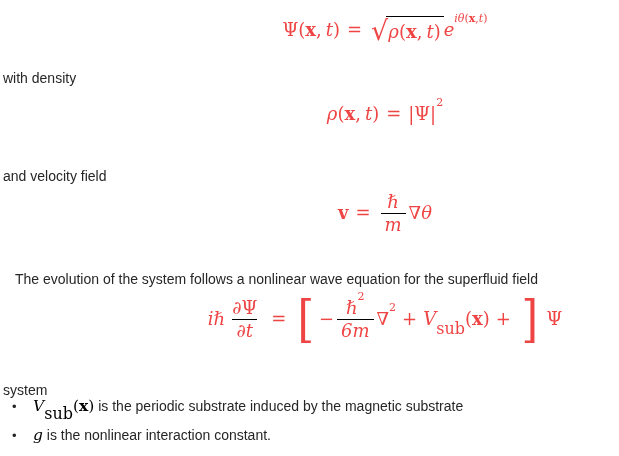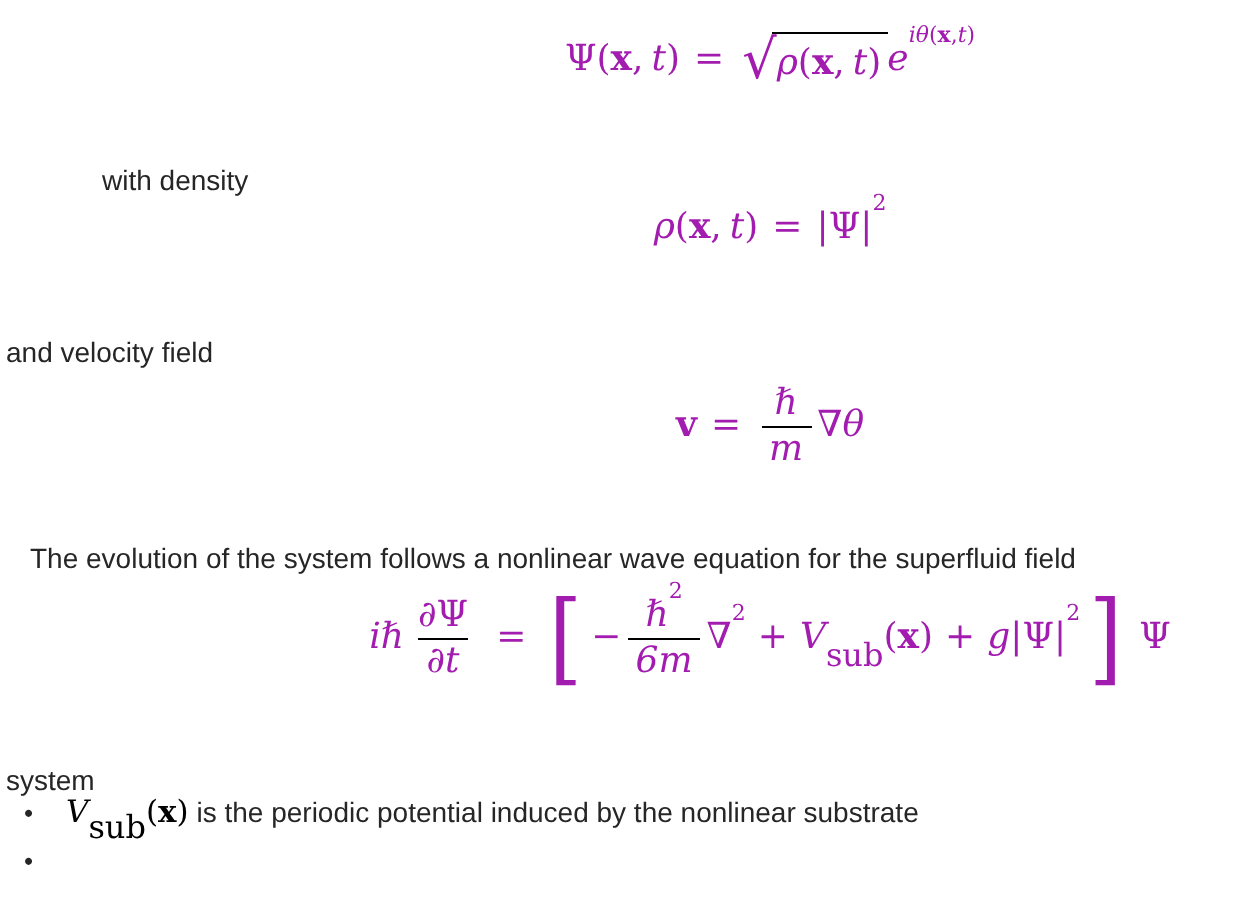--- a/index.html
+++ b/index.html
@@ -6,21 +6,21 @@
   body {
     width:619px; height:456px; position:relative; overflow:hidden;
     background:#ffffff; color:#262626;
     font-family:"Liberation Sans", sans-serif; font-size:14px;
   }
   .prose { position:absolute; left:3px; white-space:nowrap; line-height:20px; }
   
   .eq {
     position:absolute; left:151px; width:468px;
     display:flex; justify-content:center; align-items:center;
-    font-family:"DejaVu Serif","Liberation Serif",serif; color:#a21caf;
+    font-family:"DejaVu Serif","Liberation Serif",serif; color:#ef4444;
     font-size:18px;
   }
   .eqrow { display:inline-flex; align-items:center; }
   .t { line-height:30px; white-space:pre; }
   .it { font-style:italic; }
   .bf { font-weight:bold; }
   .rel { margin:0 7px; }
   .op  { margin:0 6px; }
   .csp { margin-right:4px; }
   sup.m { font-size:11px; line-height:0; position:relative; top:-7px; font-style:normal; }
@@ -31,21 +31,21 @@
   .sqrt { display:inline-flex; align-items:flex-start; margin-left:2px; }
   .sqrt .sign { font-size:27px; line-height:29px; margin-right:-2px; }
   .sqrt .radicand { border-top:1px solid #000; line-height:27px; padding:1px 3px 0 2px; white-space:pre; }
   .bigb { font-size:50px; line-height:1; font-weight:300; margin:0 3px; transform:scaleX(0.85); }
   .bullet-row { position:absolute; left:0; width:619px; display:flex; align-items:baseline; }
   .bullet-dot { width:21px; padding-left:12px; box-sizing:content-box; font-size:13px; }
   .bullet-text { white-space:nowrap; line-height:24px; }
   .bmath { font-family:"DejaVu Serif","Liberation Serif",serif; color:#000; font-size:15.5px; }
   
   #eq1 { top:12px;  height:36px; }
-  #p-density  { top:66px;margin-left:48px; }
+  #p-density  { top:54px; }
   #eq2 { top:96px;  height:36px; }
   #p-velocity { top:152px;text-align:right; }
   #eq3 { top:186px; height:54px; }
   #p-evolution { top:255px;margin-left:12px; }
   #eq4 { top:287px; height:64px; }
   #p-where { top:366px; }
   #bullet1 { top:394px; }
   #bullet2 { top:423px; }
 </style>
 </head>
@@ -100,28 +100,28 @@
     <span class="bigb">[</span>
     <span class="t">−</span>
     <span class="frac">
         <span class="num"><span class="it">ℏ</span><sup class="m">2</sup></span>
         <span class="den it">6m</span>
       </span>
     <span class="t"><span>∇</span><sup class="m">2</sup></span>
     <span class="t op">+</span>
     <span class="t"><span class="it">V</span><sub class="m">sub</sub><span>(</span><span class="bf">x</span><span>)</span></span>
     <span class="t op">+</span>
-    <span class="t"><span class="it">g</span><span>|Ψ|</span><sup class="m">2</sup></span>
     <span class="bigb">]</span>
     <span class="t" style="margin-left:4px">Ψ</span>
   </span>
 </div>
 
 <p class="prose" id="p-where">system</p>
 
 <div class="bullet-row" id="bullet1">
   <span class="bullet-dot">•</span>
-  <span class="bullet-text"><span class="bmath"><span class="it">V</span><sub class="m">sub</sub><span>(</span><span class="bf">x</span><span>)</span></span><span> is the periodic potential induced by the nonlinear substrate</span></span>
+  <span class="bullet-text"><span class="bmath"><span class="it">V</span><sub class="m">sub</sub><span>(</span><span class="bf">x</span><span>)</span></span><span> is the periodic substrate induced by the magnetic substrate</span></span>
 </div>
 
 <div class="bullet-row" id="bullet2">
   <span class="bullet-dot">•</span>
+  <span class="bullet-text"><span class="bmath it">g</span><span> is the nonlinear interaction constant.</span></span>
 </div>
 
 </body></html>

